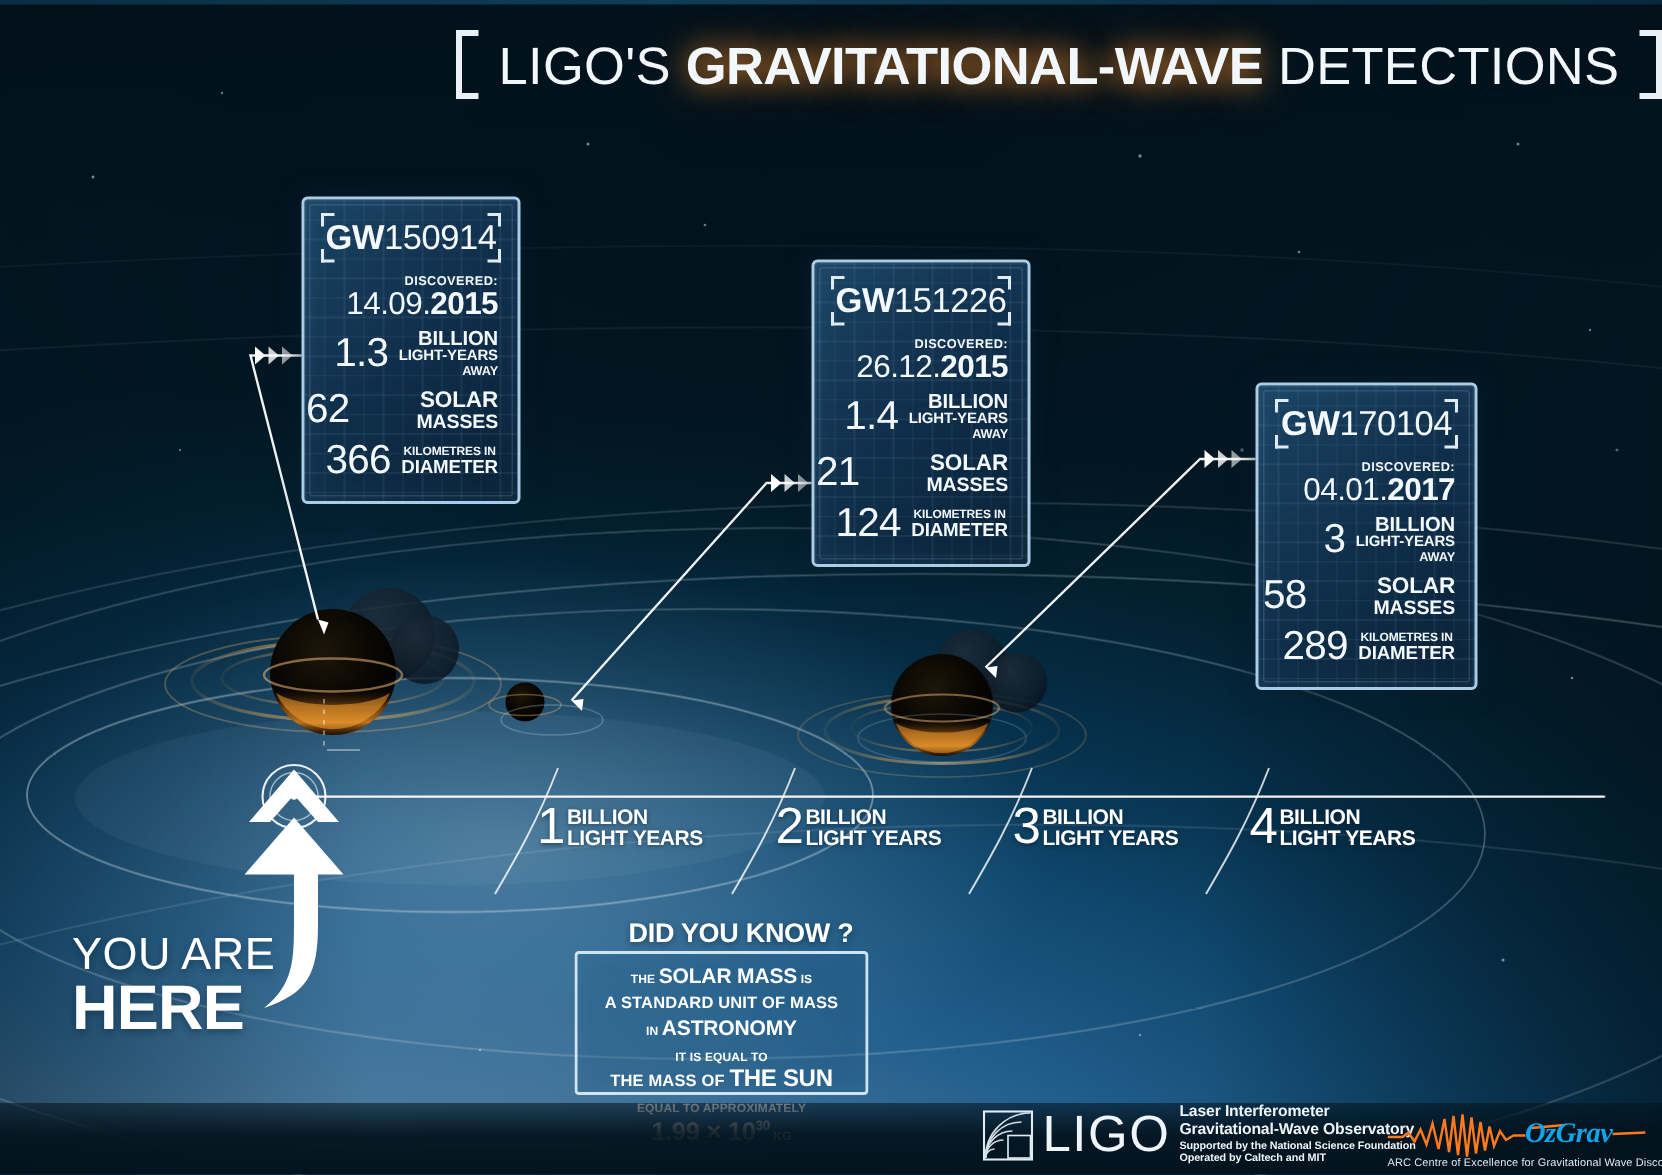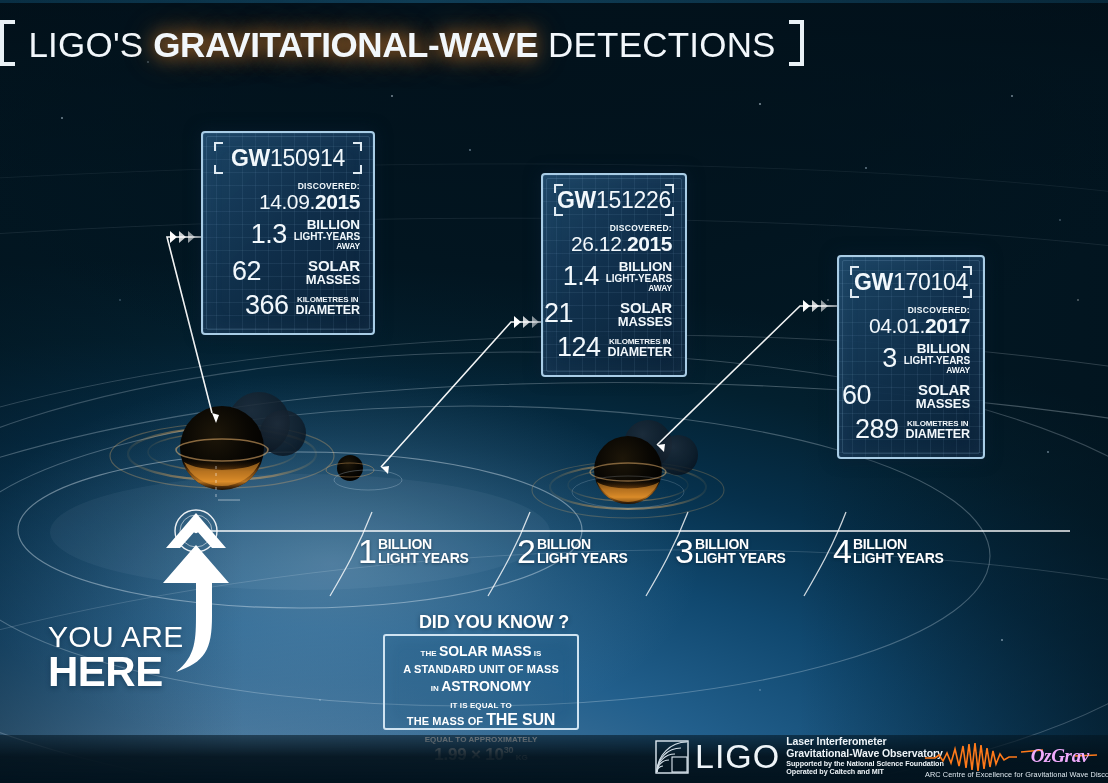--- a/index.html
+++ b/index.html
@@ -32,21 +32,21 @@
     position: absolute; left: 0; right: 0; top: 0; height: 3px;
     background: linear-gradient(to right, #0c3b55 0%, #15506f 40%, #0b3349 100%);
     opacity: .7;
   }
 
   svg.layer { position: absolute; inset: 0; width: 1108px; height: 783px; }
 
   
   .title-wrap {
     position: absolute; left: 0; right: 0; top: 22px;
-    text-align: left; white-space: nowrap;
+    text-align: right; white-space: nowrap;
   }
   .title-bracket {
     display: inline-block; vertical-align: middle;
     width: 17px; height: 46px; position: relative; top: -2px;
   }
   .title-bracket::before, .title-bracket::after {
     content: ""; position: absolute; background: #e9f1f6;
   }
   .tb-l::before { left: 0; top: 0; width: 4px; height: 46px; }
   .tb-l::after  { left: 0; top: 0; width: 15px; height: 4px;
@@ -108,21 +108,21 @@
   .big-num { font-size: 27px; font-weight: 400; line-height: .95; letter-spacing: -.5px; }
   .unit { text-align: right; line-height: 1.02; }
   .unit .u1 { font-size: 13.5px; font-weight: 700; letter-spacing: -.1px; display: block; }
   .unit .u2 { font-size: 10px; font-weight: 700; letter-spacing: -.1px; display: block; }
   .unit .u3 { font-size: 8.5px; font-weight: 700; letter-spacing: -.1px; display: block; }
   .unit.solar .u1 { font-size: 15px; margin-left: 40px; }
   .unit.solar .u2 { font-size: 13px; }
   .unit.diam .u1 { font-size: 8px; text-align: center; }
   .unit.diam .u2 { font-size: 12.5px; }
 
-  #card1 { left: 201px; top: 131px; width: 174px; }
+  #card1 { left: 201px; top: 131px; width: 146px; }
   #card2 { left: 541px; top: 173px; width: 146px; }
   #card3 { left: 837px; top: 255px; width: 148px; }
 
   
   .axis-label { position: absolute; display: flex; align-items: center; gap: 2px;
                 color: #ffffff; text-shadow: 0 1px 3px rgba(5,30,50,.55); }
   .axis-label .n { font-size: 34px; font-weight: 400; line-height: .85; letter-spacing: -1px; }
   .axis-label .t { line-height: 1.02; }
   .axis-label .t span { display: block; font-size: 14px; font-weight: 700; letter-spacing: -.3px; }
 
@@ -155,22 +155,22 @@
   .footer-bar { position: absolute; left: 0; right: 0; bottom: 0; height: 48px;
                 background: linear-gradient(to bottom, rgba(3,20,31,.55) 0%, rgba(3,18,28,.93) 45%, #02131e 100%); }
   .ligo-logo { position: absolute; left: 655px; bottom: 6px; display: flex; align-items: center; gap: 6px; justify-content: space-between; }
   .ligo-mark { width: 34px; height: 34px; }
   .ligo-word { font-size: 34px; font-weight: 400; color: #eef4f8; letter-spacing: 1px;
                line-height: .92; font-family: "Liberation Sans", sans-serif; }
   .ligo-sub { color: #eef4f8; line-height: 1.12; padding-bottom: 1px; }
   .ligo-sub .s1 { font-size: 10.5px; font-weight: 700; display: block; letter-spacing: -.1px; }
   .ligo-sub .s2 { font-size: 7.2px;  font-weight: 700; display: block; letter-spacing: -.05px; }
   .oz { position: absolute; left: 925px; bottom: 4px; width: 172px; text-align: center; }
-  .oz-word { position: absolute; right: 8px; top: 1px; font-size: 19px; font-style: italic;
-             font-weight: 700; color: #f0abfc; letter-spacing: -.3px; font-family: "Liberation Serif", serif; }
+  .oz-word { position: absolute; right: 22px; top: 1px; font-size: 19px; font-style: italic;
+             font-weight: 700; color: #0ea5e9; letter-spacing: -.3px; font-family: "Liberation Serif", serif; }
   .oz-tag { font-size: 7.3px; color: #dfe9f0; letter-spacing: .1px; margin-top: 26px; white-space: nowrap; }
 </style>
 </head>
 <body>
 
 <div id="stage">
 
   <div class="bg-base"></div>
   <div class="bg-glow"></div>
   <div class="bg-vignette"></div>
@@ -418,21 +418,21 @@
     </div>
     <div class="row">
       <span class="big-num">3</span>
       <span class="unit">
           <span class="u1">BILLION</span>
           <span class="u2">LIGHT-YEARS</span>
           <span class="u3">AWAY</span>
         </span>
     </div>
     <div class="row">
-      <span class="big-num">60</span>
+      <span class="big-num">58</span>
       <span class="unit solar">
           <span class="u1">SOLAR</span>
           <span class="u2">MASSES</span>
         </span>
     </div>
     <div class="row">
       <span class="big-num">289</span>
       <span class="unit diam">
           <span class="u1">KILOMETRES IN</span>
           <span class="u2">DIAMETER</span>

